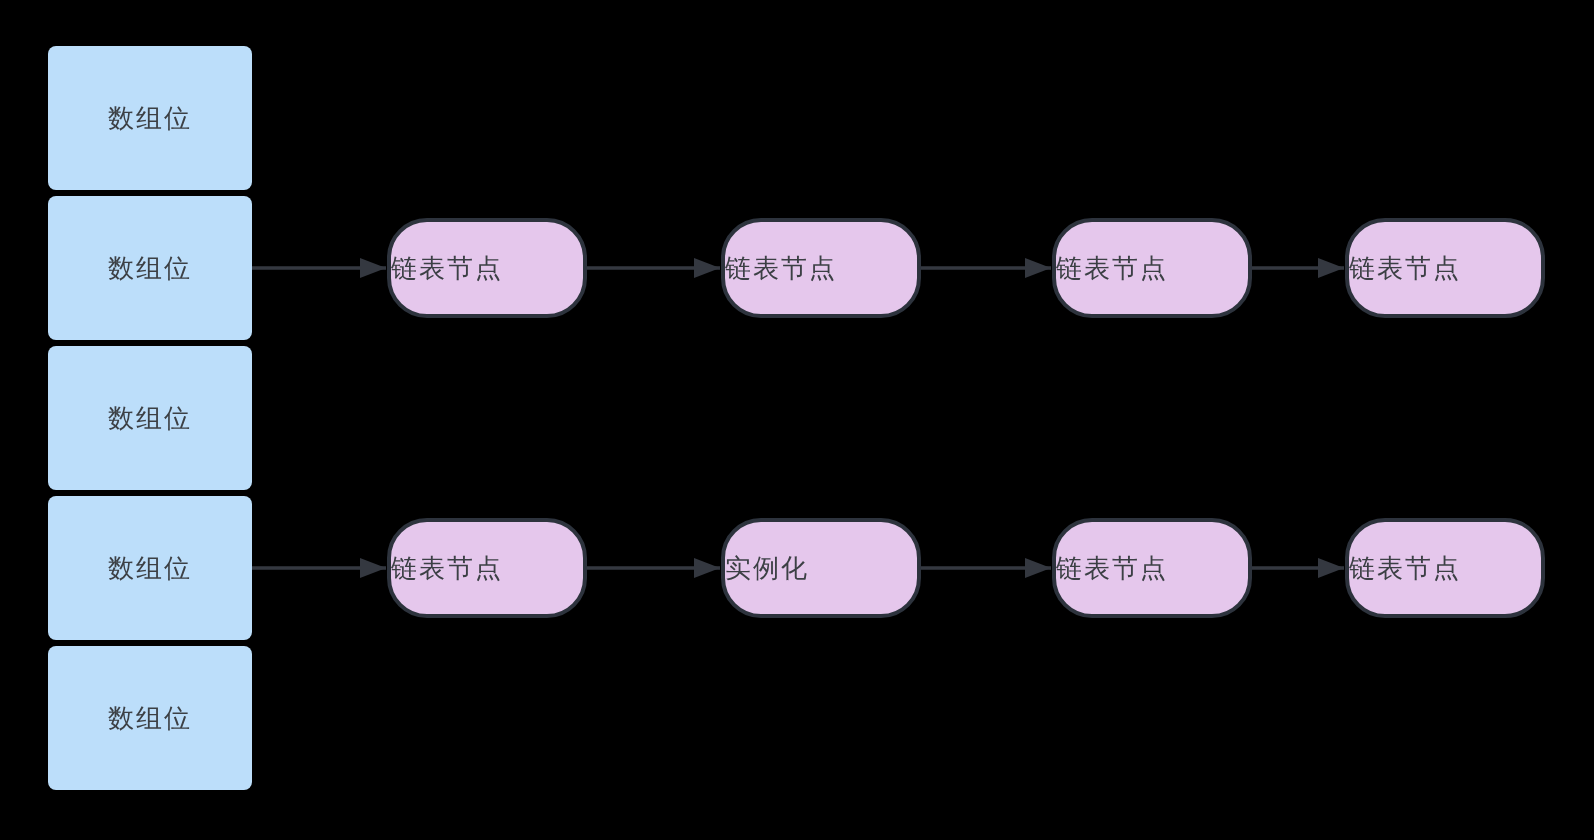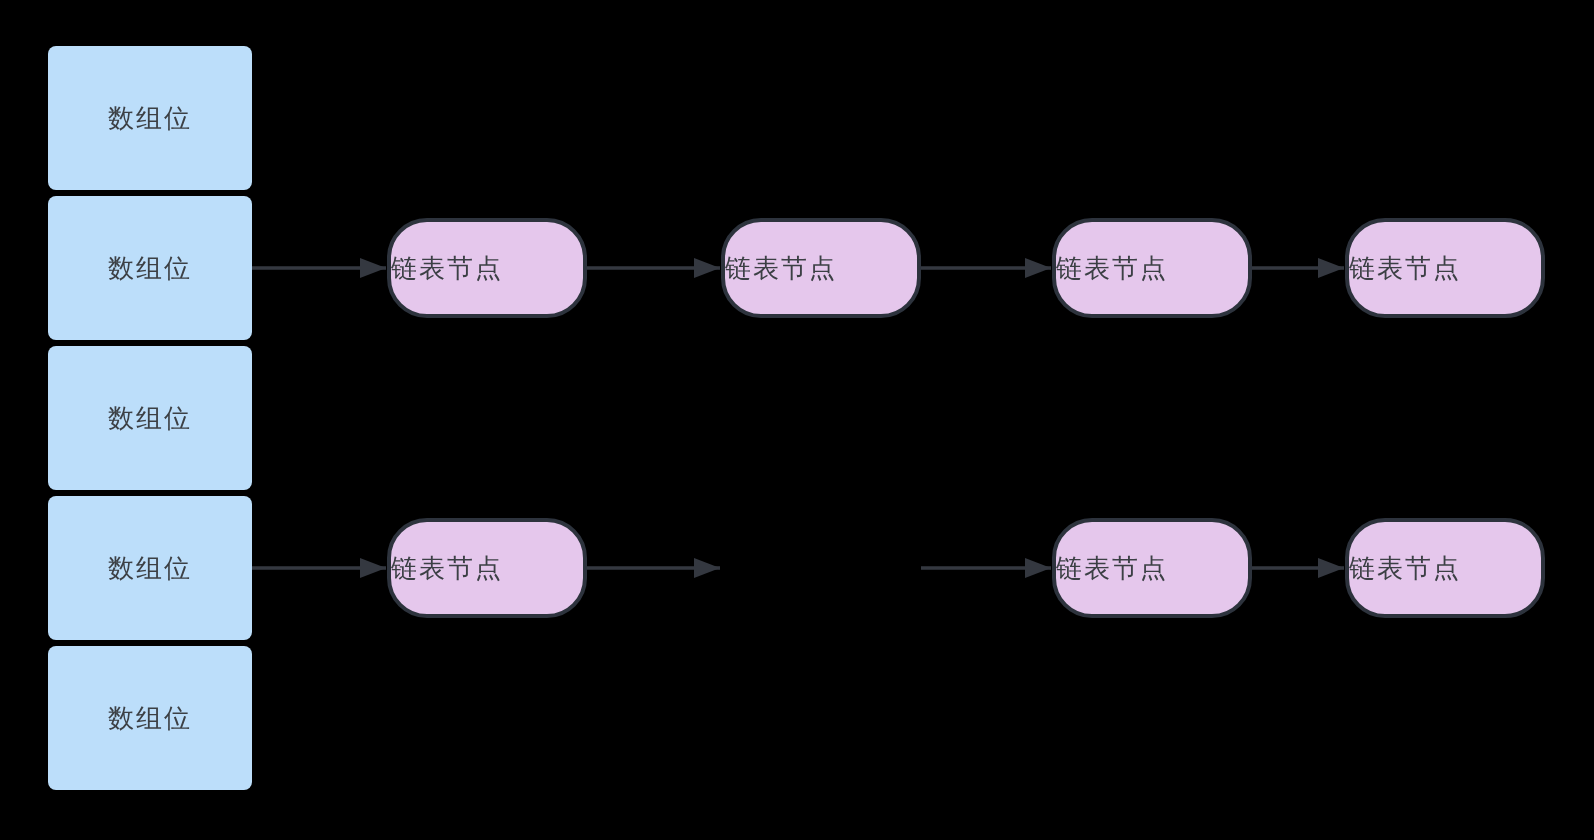--- a/index.html
+++ b/index.html
@@ -111,20 +111,23 @@
   <div class="node row-1 col-3">
     <span class="lbl">链表节点</span>
   </div>
   <div class="node row-1 col-4">
     <span class="lbl">链表节点</span>
   </div>
 
   <div class="node row-2 col-1">
     <span class="lbl">链表节点</span>
   </div>
+  <div class="node row-2 col-2">
+    <span class="lbl">实例化</span>
+  </div>
   <div class="node row-2 col-3">
     <span class="lbl">链表节点</span>
   </div>
   <div class="node row-2 col-4">
     <span class="lbl">链表节点</span>
   </div>
 
   <svg class="arrows" viewBox="0 0 1594 840" xmlns="http://www.w3.org/2000/svg">
     <defs>
       <marker id="arrowhead" markerUnits="userSpaceOnUse" markerWidth="28" markerHeight="22" refX="26" refY="10" orient="auto">

